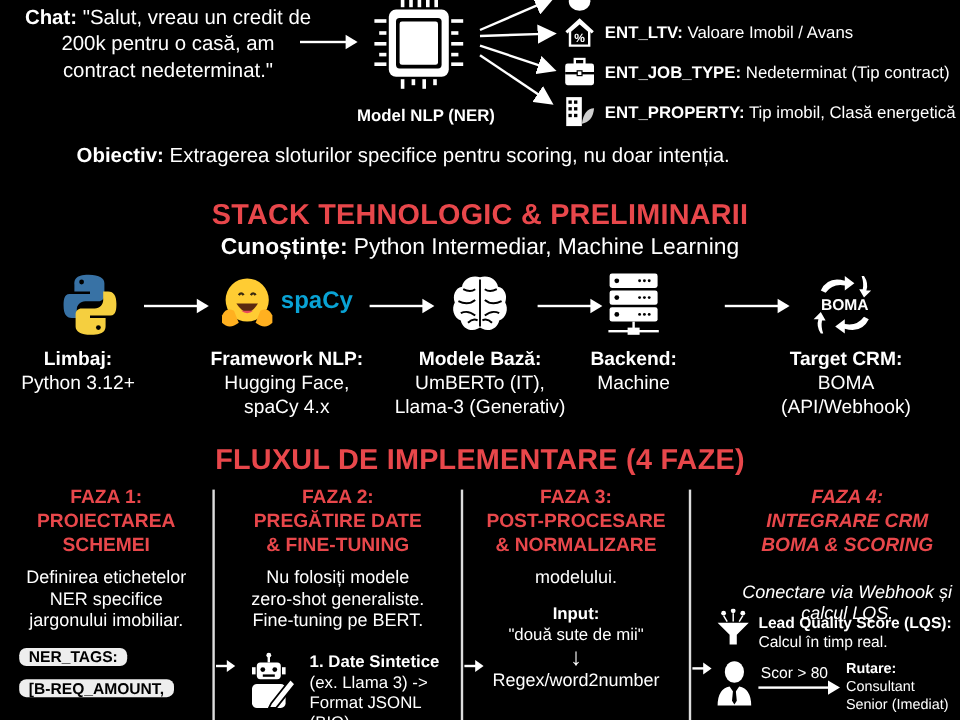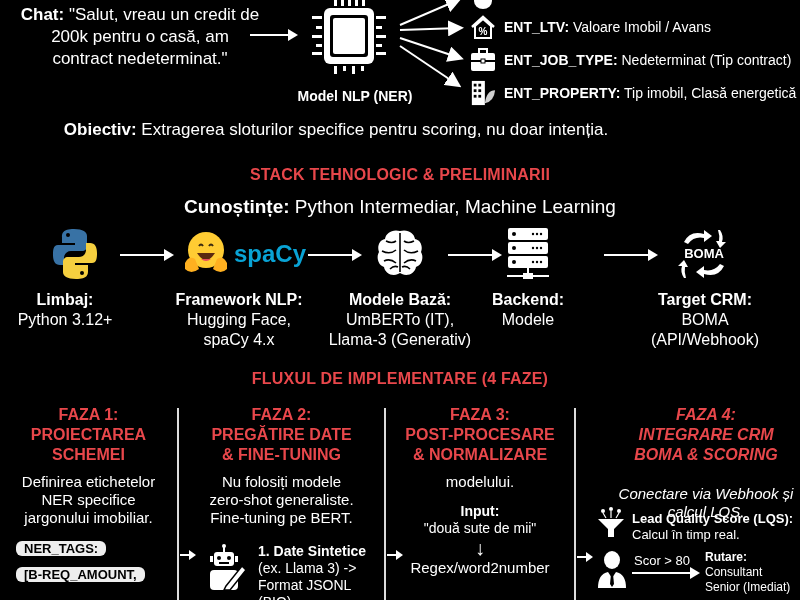--- a/index.html
+++ b/index.html
@@ -11,21 +11,21 @@
     
     .chat-text { left: 20px; top: 4px; width: 240px; font-size: 17px; line-height: 22px; text-align: center; }
     .arrow-h { height: 2px; background: #fff; }
     .arrow-h::after { content: ""; position: absolute; right: -2px; top: -5px; border-left: 10px solid #fff; border-top: 6px solid transparent; border-bottom: 6px solid transparent; }
     .chip-label { left: 285px; top: 88px; width: 140px; font-size: 14px; font-weight: bold; text-align: center; }
     .entity { left: 470px; font-size: 14px; display: flex; align-items: center; gap: 8px; white-space: nowrap; }
     .entity .ico { width: 26px; height: 26px; display: flex; align-items: center; justify-content: center; }
 
     .objectiv { left: 0; top: 120px; width: 672px; font-size: 17px; text-align: center; }
 
-    .section-title { left: 0; width: 800px; font-size: 16px; font-weight: bold; text-align: center; color: #e8474b; letter-spacing: 0.2px; }
+    .section-title { left: 0; width: 800px; font-size: 24px; font-weight: bold; text-align: center; color: #e8474b; letter-spacing: 0.2px; }
     .subtitle { left: 0; top: 196px; width: 800px; font-size: 19px; text-align: center; }
 
     
     .stack-item { width: 150px; text-align: center; font-size: 16px; line-height: 20px; }
     .stack-item .lbl { font-weight: bold; }
     .stack-icon { display: flex; justify-content: center; align-items: center; }
 
     
     .divider { width: 2px; background: #ddd; top: 408px; height: 200px; }
     .phase { top: 405px; text-align: center; }
@@ -163,21 +163,21 @@
   <svg width="46" height="46" viewBox="0 0 46 46">
     <circle cx="23" cy="21" r="18" fill="#ffcc33"></circle>
     <path d="M16,17 q2,-3 4,0" stroke="#3a2a10" stroke-width="2" fill="none"></path>
     <path d="M26,17 q2,-3 4,0" stroke="#3a2a10" stroke-width="2" fill="none"></path>
     <path d="M14,24 Q23,38 32,24 z" fill="#5a2a10"></path>
     <path d="M18,30 Q23,34 28,30" fill="#e74c5c"></path>
     <path d="M2,34 Q6,26 12,30 L16,40 Q8,46 2,40 z" fill="#ffb020"></path>
     <path d="M44,34 Q40,26 34,30 L30,40 Q38,46 44,40 z" fill="#ffb020"></path>
   </svg>
 </div>
-<div class="abs" style="left:234px; top:240px; font-size:24px; font-weight:bold; color:#09a3d5;">spaCy</div>
+<div class="abs" style="left:234px; top:240px; font-size:20px; font-weight:bold; color:#09a3d5;">spaCy</div>
 <div class="abs arrow-h" style="left:308px; top:254px; width:52px;"></div>
 
 <div class="abs stack-icon" style="left:373px; top:226px; width:54px; height:54px;">
   <svg width="52" height="52" viewBox="0 0 52 52">
     <path d="M26,4 C18,2 12,6 11,12 C5,13 3,20 5,25 C2,30 4,38 10,40 C11,46 18,50 24,47 L26,46 L28,47 C34,50 41,46 42,40 C48,38 50,30 47,25 C49,20 47,13 41,12 C40,6 34,2 26,4 z" fill="#fff"></path>
     <g stroke="#000" stroke-width="1.6" fill="none">
       <line x1="26" y1="6" x2="26" y2="45"></line>
       <path d="M12,14 q6,3 10,0"></path>
         <path d="M8,24 q8,4 14,-1"></path>
         <path d="M10,34 q6,-3 12,2"></path>
@@ -240,21 +240,21 @@
   <div>Hugging Face,</div>
   <div>spaCy 4.x</div>
 </div>
 <div class="abs stack-item" style="left:320px; top:290px; width:160px;">
   <div class="lbl">Modele Bază:</div>
   <div>UmBERTo (IT),</div>
   <div>Llama-3 (Generativ)</div>
 </div>
 <div class="abs stack-item" style="left:478px; top:290px; width:100px;">
   <div class="lbl">Backend:</div>
-  <div>Modele</div>
+  <div>Machine</div>
 </div>
 <div class="abs stack-item" style="left:630px; top:290px; width:150px;">
   <div class="lbl">Target CRM:</div>
   <div>BOMA</div>
   <div>(API/Webhook)</div>
 </div>
 
 <div class="abs section-title" style="top:370px;">FLUXUL DE IMPLEMENTARE (4 FAZE)</div>
 
 <div class="abs divider" style="left:177px;"></div>

